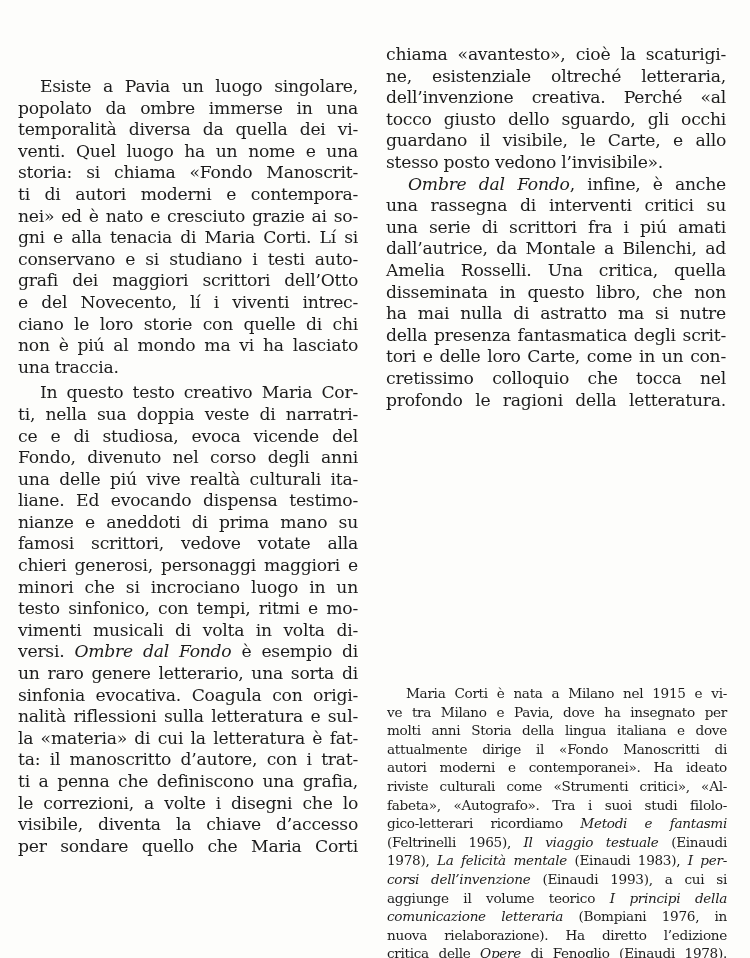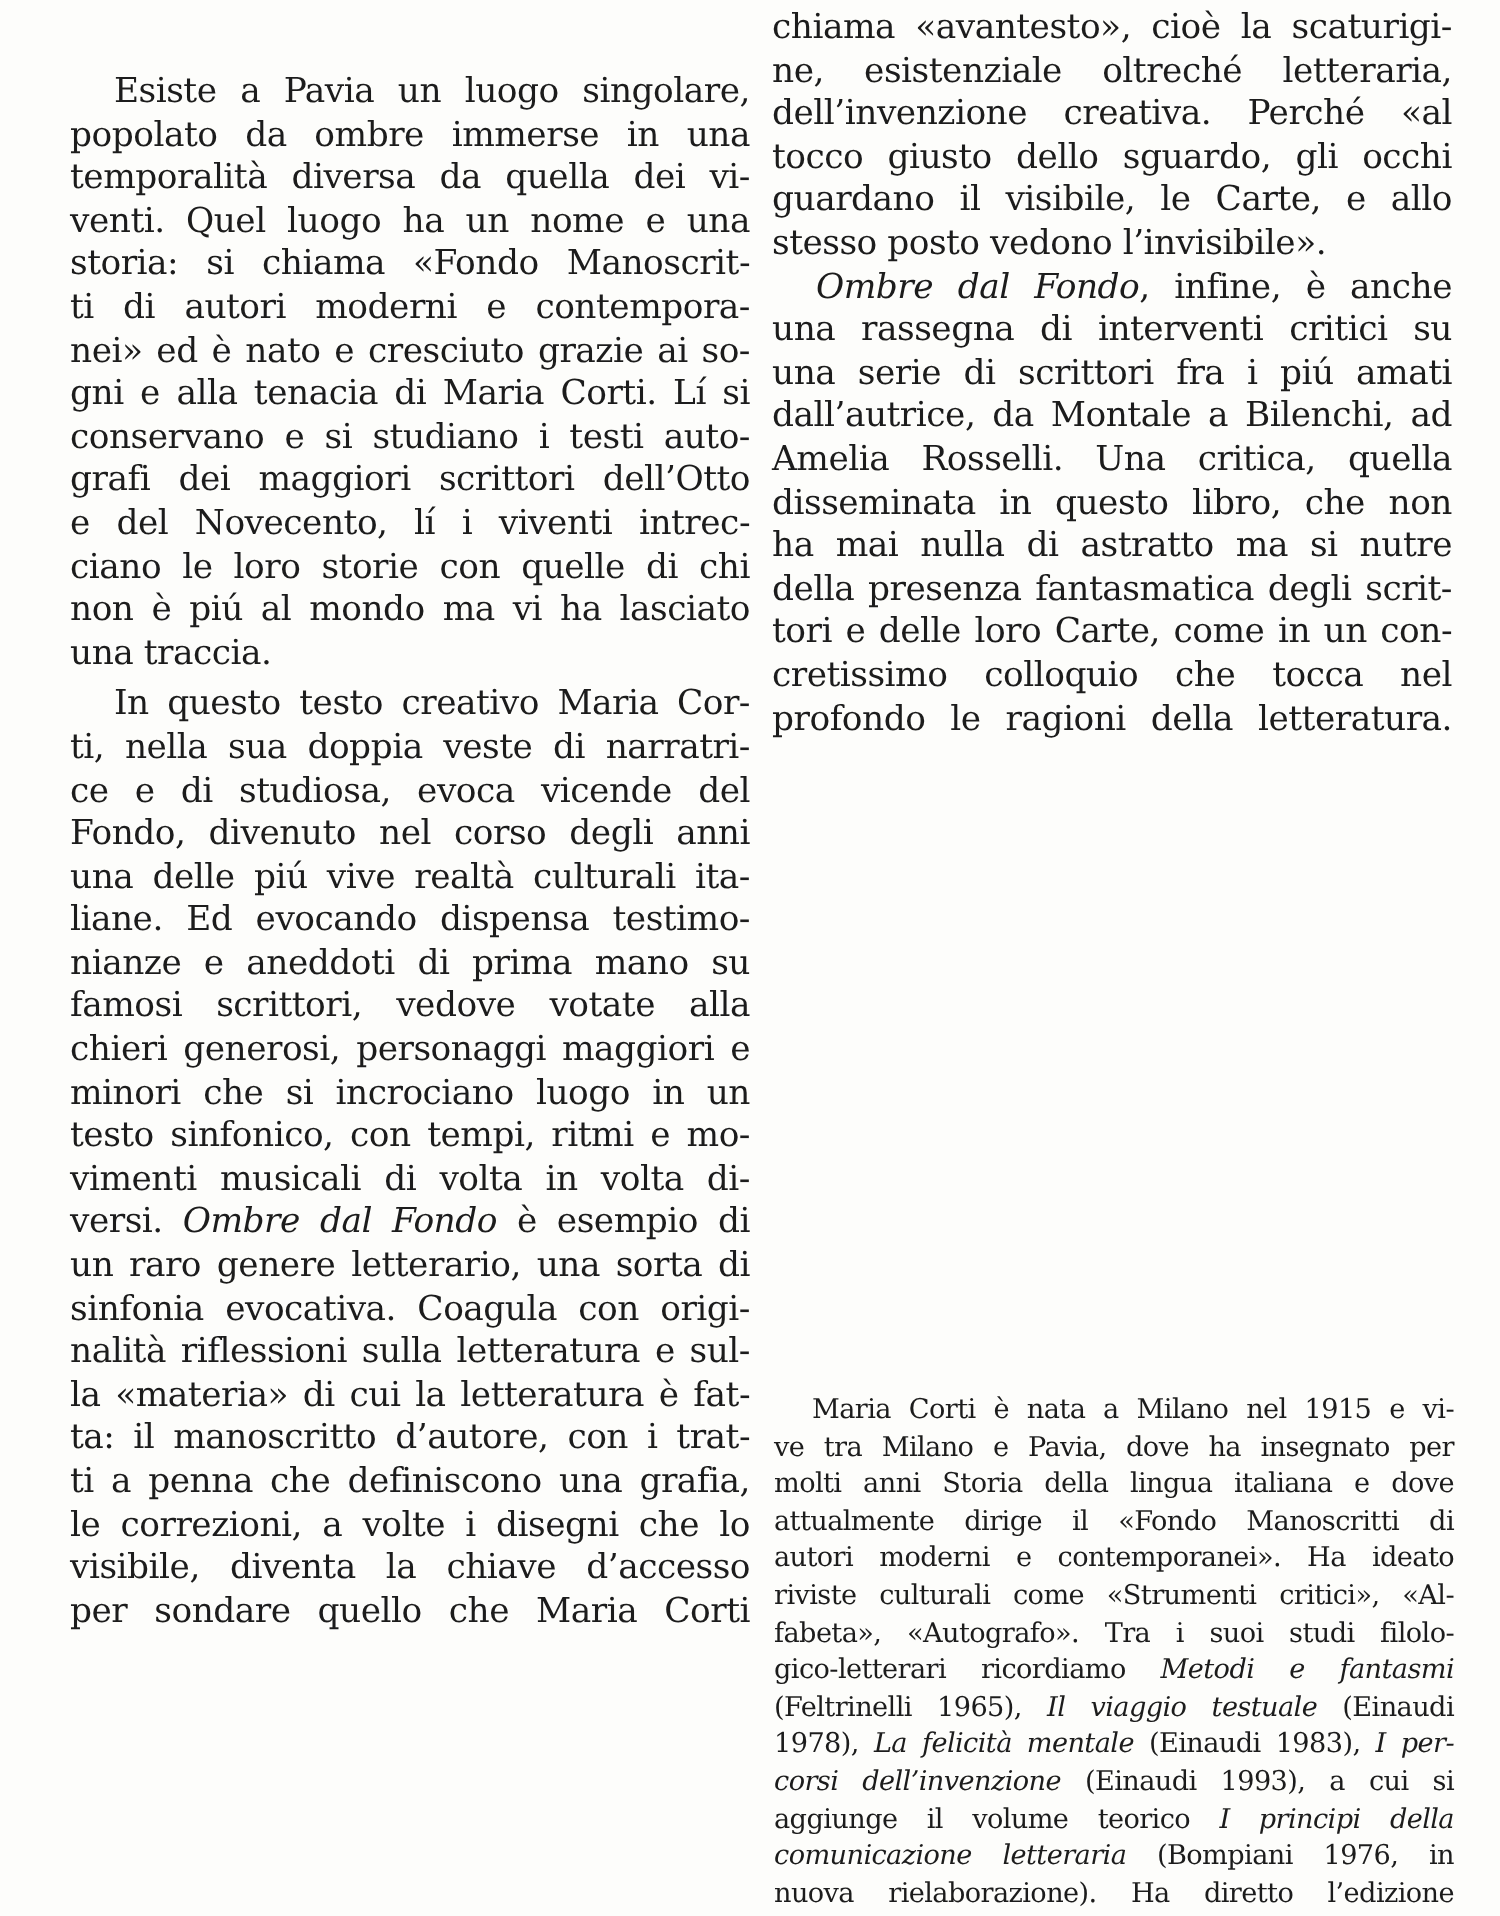--- a/index.html
+++ b/index.html
@@ -3,22 +3,22 @@
 <meta charset="utf-8">
 <style>
   html, body { margin: 0; padding: 0; }
   body {
     width: 750px; height: 958px; overflow: hidden;
     background: #fdfdfb;
     font-family: "DejaVu Serif", "Liberation Serif", serif;
     color: #1c1c1c;
     position: relative;
   }
-  .col { position: absolute; }
-  .col-left { left: 35px; top: 36px; width: 340px; }
+  .col { position: absolute; margin-top: 40px; }
+  .col-left { left: 18px; top: 36px; width: 340px; }
   .col-right { left: 386px; top: 4px; width: 340px; }
   .line {
     display: block;
     white-space: nowrap;
     text-align: justify;
     text-align-last: justify;
     font-size: 17.2px;
     line-height: 21.6px;
     height: 21.6px;
     letter-spacing: -0.25px;
@@ -26,21 +26,21 @@
   .line.last { text-align-last: left; }
   .line.indent { padding-left: 22px; }
   .gap { height: 4px; }
   .bio { position: absolute; left: 387px; top: 684px; width: 340px; }
   .bio .line {
     font-size: 13.6px;
     line-height: 18.6px;
     height: 18.6px;
     letter-spacing: -0.3px;
   }
-  .bio .line.indent { padding-left: 19px; margin-top: 12px; }
+  .bio .line.indent { padding-left: 19px; }
   i { }
 </style>
 </head>
 <body>
 
 <div class="col col-left">
   <div>
     <span class="line indent">Esiste a Pavia un luogo singolare,</span>
     <span class="line">popolato da ombre immerse in una</span>
     <span class="line">temporalità diversa da quella dei vi-</span>

